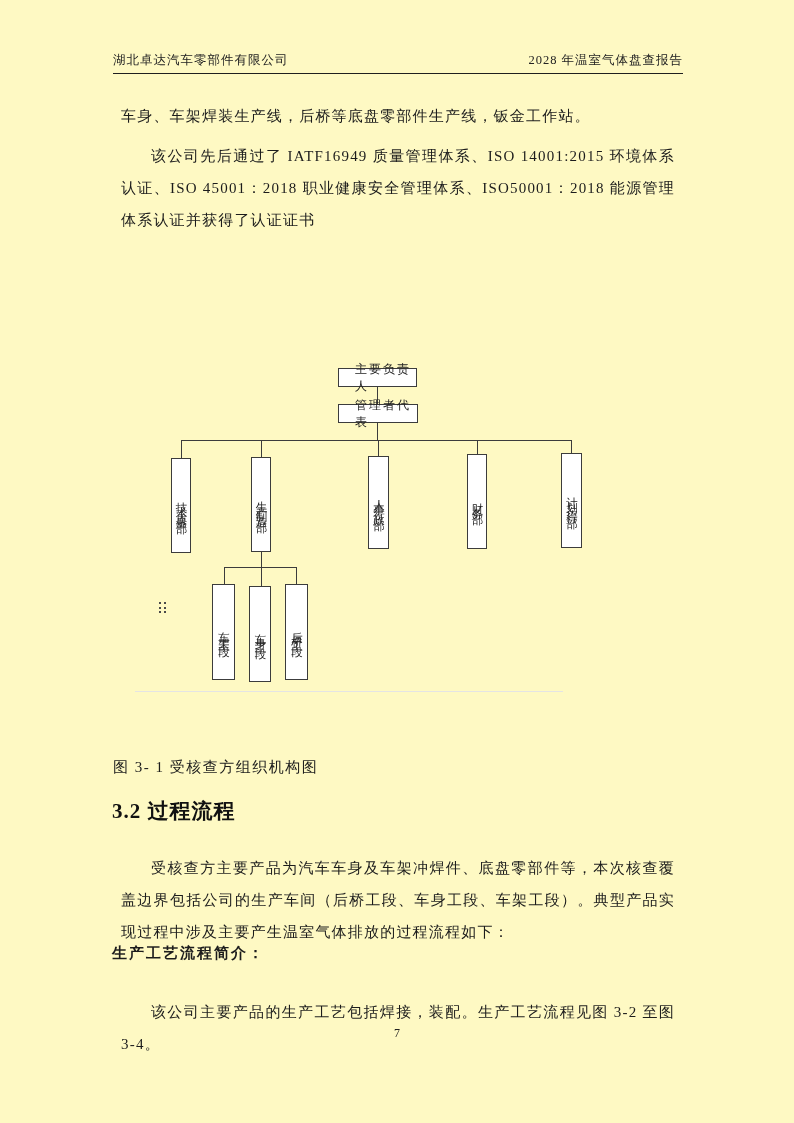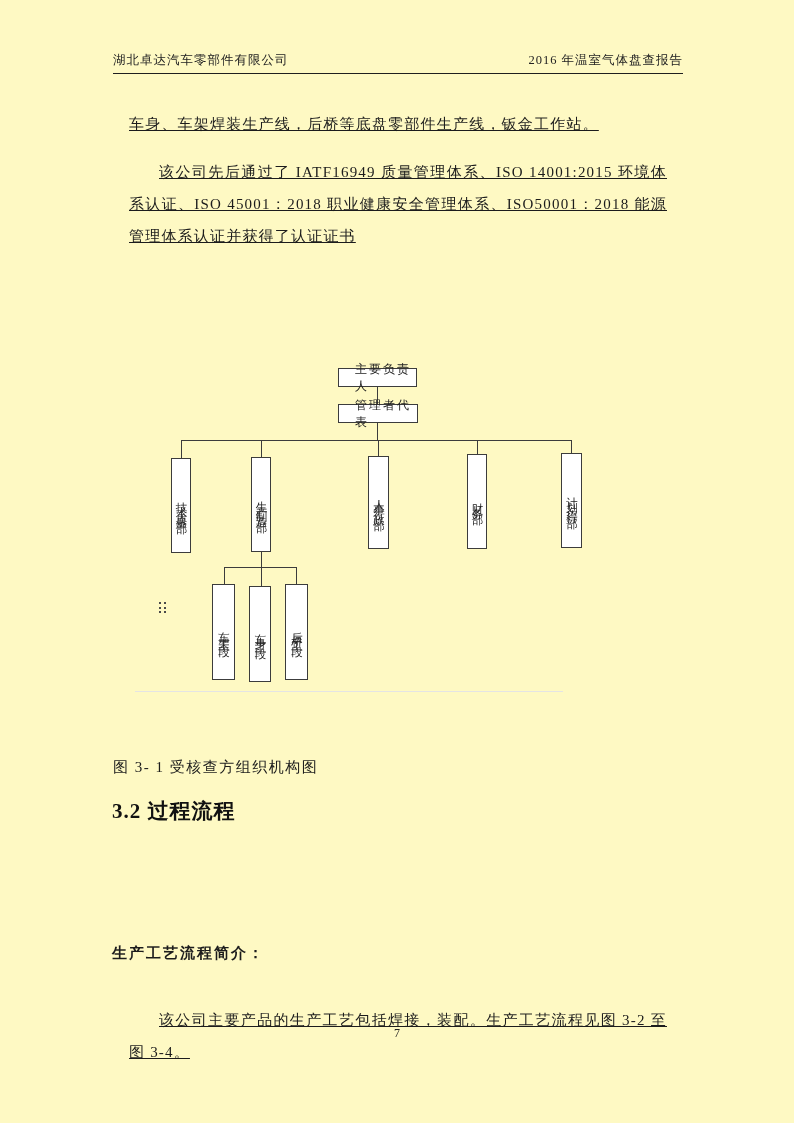--- a/index.html
+++ b/index.html
@@ -15,21 +15,21 @@
     display:flex; justify-content:space-between;
     font-size:12.5px; letter-spacing:1px; color:#222;
   }
   .hdr-rule { position:absolute; left:113px; top:73px; width:570px; height:1.4px; background:#1f1f1f; }
   
   .flow {
     position:absolute; left:113px; width:570px;
     font-size:15px; line-height:32px; text-align:justify;
     letter-spacing:1.2px; color:#1c1c1c;
   }
-  .flow p { margin:16px; text-indent:2em;text-decoration:underline; }
+  .flow p { margin:8px; text-indent:2em; }
   .flow p.noindent { text-indent:0; }
   
   .obox {
     position:absolute; border:1px solid #3c3c3c; background:#fff;
     display:flex; align-items:center; justify-content:center;
     font-size:12px; color:#222; box-sizing:border-box;
   }
   .hbox { letter-spacing:2px;padding-left:16px; }
   .vbox { writing-mode:vertical-lr; text-orientation:upright; letter-spacing:5px; font-size:11.5px; }
   .hl { position:absolute; height:1px; background:#3c3c3c; }
@@ -43,21 +43,21 @@
   .subhead { position:absolute; left:112px; top:944px; margin:0; font-size:15px; font-weight:bold; letter-spacing:2px; }
   .ftr { position:absolute; left:0; top:1026px; width:100%; text-align:center; font-size:12px; color:#222; }
 </style>
 </head>
 <body>
 
 <div class="page">
 
   <div class="hdr">
     <span>湖北卓达汽车零部件有限公司</span>
-    <span>2016 年温室气体盘查报告</span>
+    <span>2028 年温室气体盘查报告</span>
   </div>
   <div class="hdr-rule"></div>
 
   <div class="flow" style="top:92px;">
     <p class="noindent">车身、车架焊装生产线，后桥等底盘零部件生产线，钣金工作站。</p>
     <p>该公司先后通过了 IATF16949 质量管理体系、ISO 14001:2015 环境体系认证、ISO 45001：2018 职业健康安全管理体系、ISO50001：2018 能源管理体系认证并获得了认证证书</p>
   </div>
 
   <div>
 
@@ -98,20 +98,23 @@
         <span></span>
     </div>
 
     <div class="faint" style="left:135px;top:691px;width:428px;"></div>
   </div>
 
   <div class="caption">图 3- 1 受核查方组织机构图</div>
 
   <h2 class="h-sec">3.2 过程流程</h2>
 
+  <div class="flow" style="top:844px;">
+    <p>受核查方主要产品为汽车车身及车架冲焊件、底盘零部件等，本次核查覆盖边界包括公司的生产车间（后桥工段、车身工段、车架工段）。典型产品实现过程中涉及主要产生温室气体排放的过程流程如下：</p>
+  </div>
 
   <p class="subhead">生产工艺流程简介：</p>
 
   <div class="flow" style="top:988px;">
     <p>该公司主要产品的生产工艺包括焊接，装配。生产工艺流程见图 3-2 至图 3-4。</p>
   </div>
 
   <div class="ftr">7</div>
 
 </div>

